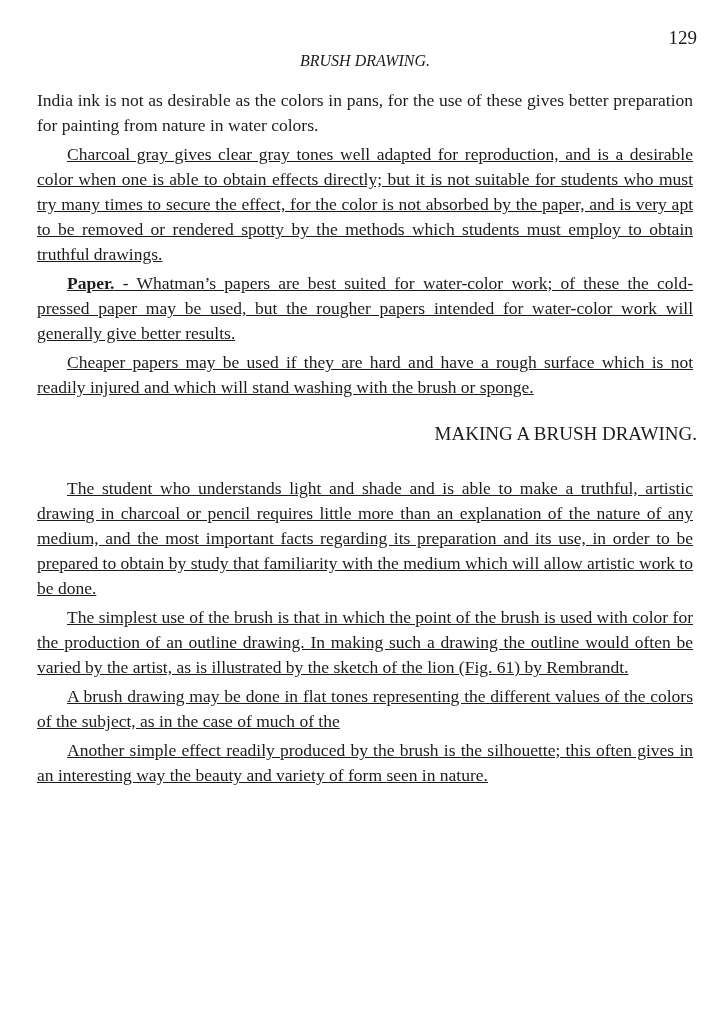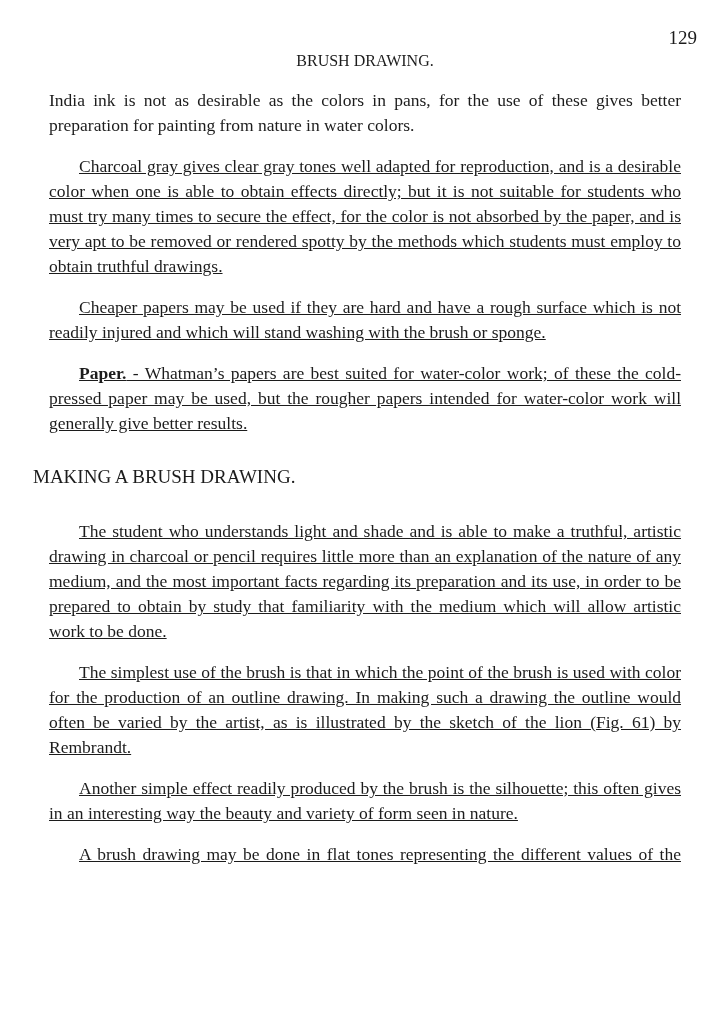--- a/index.html
+++ b/index.html
@@ -18,74 +18,75 @@
     padding: 26px 31px 0 33px;
     overflow: hidden;
   }
   .page-number {
     text-align: right;
     font-size: 19px;
     line-height: 24px;
   }
   .running-title {
     text-align: center;
+    font-style: italic;
     font-size: 16px;
     line-height: 20px;
     margin-top: 1px;
   }
   .body-text {
     margin-top: 17px;
     font-size: 17.5px;
     line-height: 25px;
     text-align: justify;
   }
   .body-text p {
-    margin: 16px;
+    margin: 4px;
     padding: 0;
   }
   .body-text p.indent {
     text-indent: 30px;
     text-decoration: underline;
   }
   .section-heading {
-    text-align: left;
+    text-align: right;
     font-size: 19px;
     line-height: 25px;
     font-style: normal;
     font-weight: normal;
-    margin: 28px 0 30px 0;
+    margin: 21px 0 30px 0;
   }
   .lead {
     font-weight: bold;
   }
 </style>
 </head>
 <body>
 
 <div class="page">
 
   <div class="page-number">129</div>
 
   <div class="running-title">BRUSH DRAWING.</div>
 
   <div class="body-text">
 
     <p><span>India ink is not as desirable as the colors in pans, for the use of these gives better preparation for painting from nature in water colors.</span></p>
 
     <p class="indent"><span>Charcoal gray gives clear gray tones well adapted for reproduction, and is a desirable color when one is able to obtain effects directly; but it is not suitable for students who must try many times to secure the effect, for the color is not absorbed by the paper, and is very apt to be removed or rendered spotty by the methods which students must employ to obtain truthful drawings.</span></p>
 
+    <p class="indent"><b class="lead">Paper.</b><span> - Whatman’s papers are best suited for water-color work; of these the cold-pressed paper may be used, but the rougher papers intended for water-color work will generally give better results.</span></p>
+
     <p class="indent"><span>Cheaper papers may be used if they are hard and have a rough surface which is not readily injured and which will stand washing with the brush or sponge.</span></p>
-
-    <p class="indent"><b class="lead">Paper.</b><span> - Whatman’s papers are best suited for water-color work; of these the cold-pressed paper may be used, but the rougher papers intended for water-color work will generally give better results.</span></p>
 
     <h2 class="section-heading">MAKING A BRUSH DRAWING.</h2>
 
     <p class="indent"><span>The student who understands light and shade and is able to make a truthful, artistic drawing in charcoal or pencil requires little more than an explanation of the nature of any medium, and the most important facts regarding its preparation and its use, in order to be prepared to obtain by study that familiarity with the medium which will allow artistic work to be done.</span></p>
 
 
     <p class="indent"><span>The simplest use of the brush is that in which the point of the brush is used with color for the production of an outline drawing. In making such a drawing the outline would often be varied by the artist, as is illustrated by the sketch of the lion (Fig. 61) by Rembrandt.</span></p>
 
+    <p class="indent"><span>A brush drawing may be done in flat tones representing the different values of the colors of the subject, as in the case of much of the</span></p>
+
     <p class="indent"><span>Another simple effect readily produced by the brush is the silhouette; this often gives in an interesting way the beauty and variety of form seen in nature.</span></p>
-
-    <p class="indent"><span>A brush drawing may be done in flat tones representing the different values of the colors of the subject, as in the case of much of the</span></p>
 
   </div>
 </div>
 
 </body></html>

